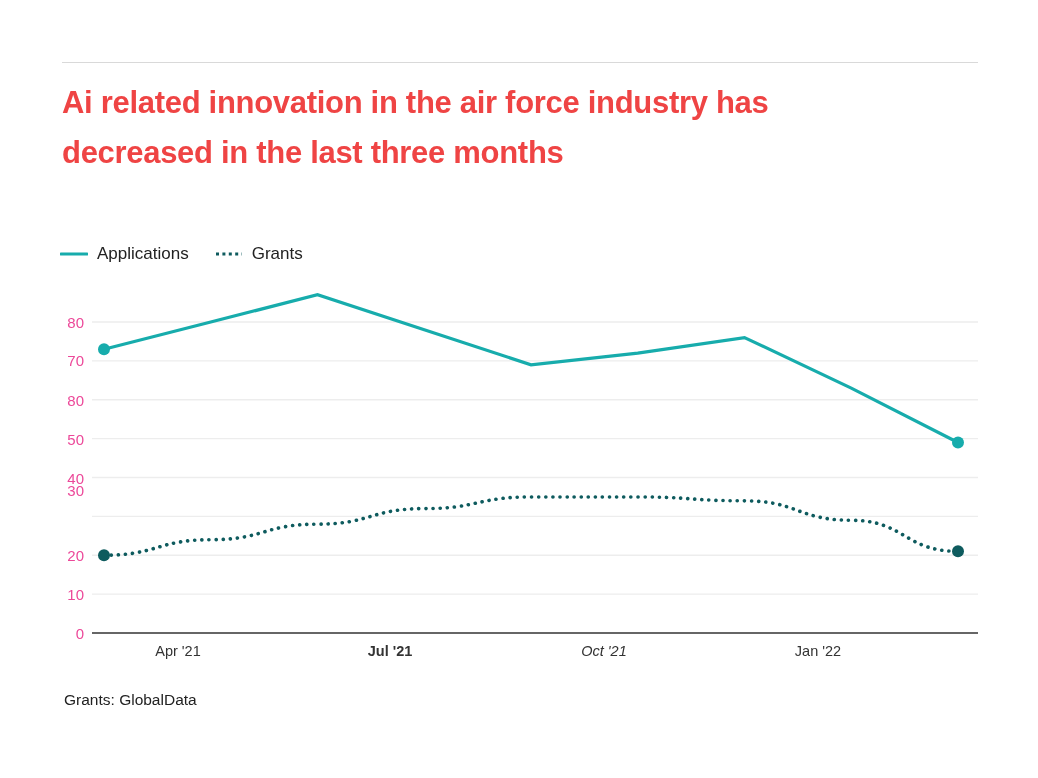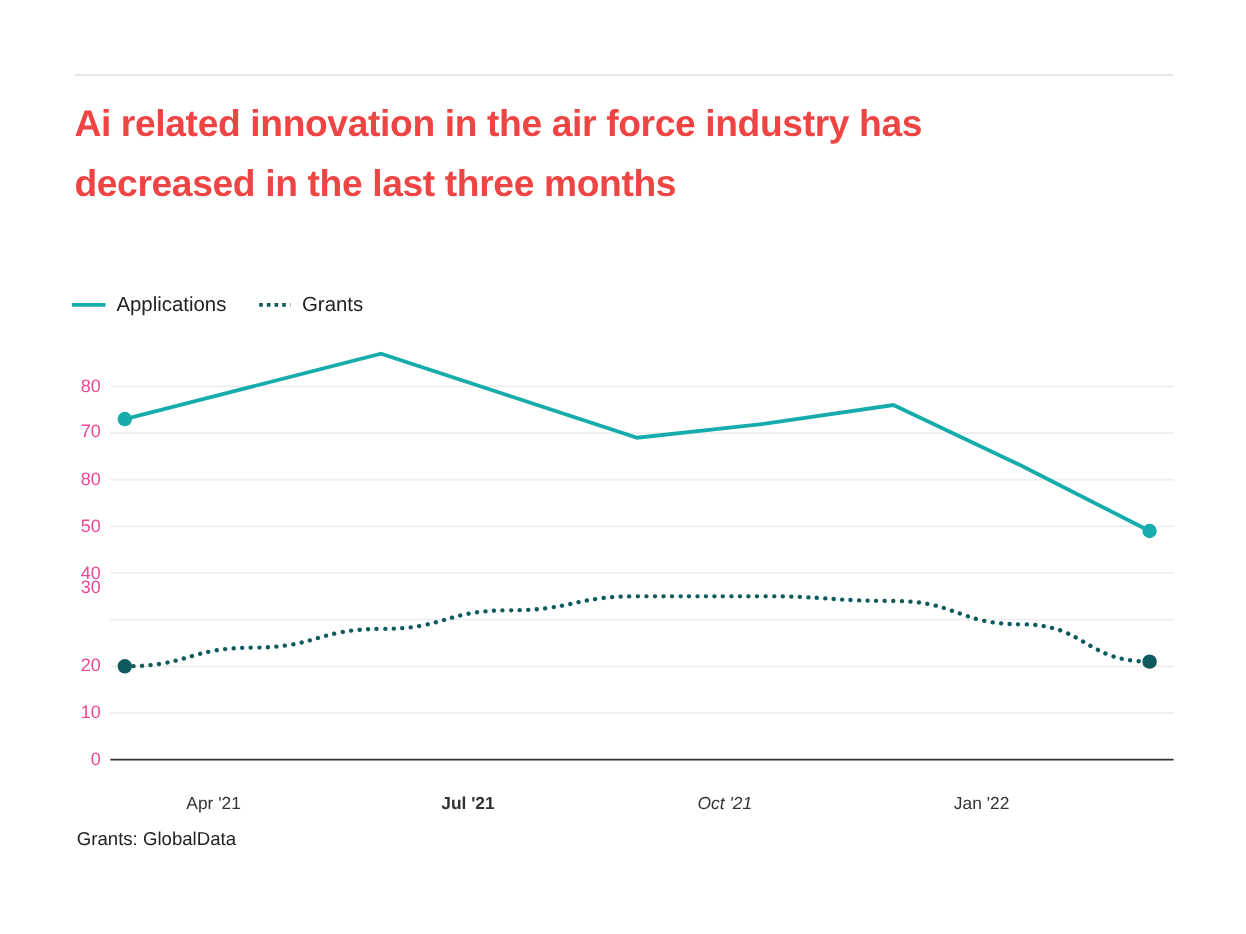--- a/index.html
+++ b/index.html
@@ -88,21 +88,21 @@
     text-align: right;
     font-size: 15px;
     color: #ec4899;
     transform: translateY(-50%);
   }
   .xtick {
     position: absolute;
     font-size: 14.5px;
     color: #333333;
     transform: translateX(-50%);
-    top: 662px;
+    top: 643px;
   }
   .source {
     position: absolute;
     left: 64px;
     top: 691px;
     font-size: 15.5px;
     color: #222222;
   }
 </style>
 </head>

